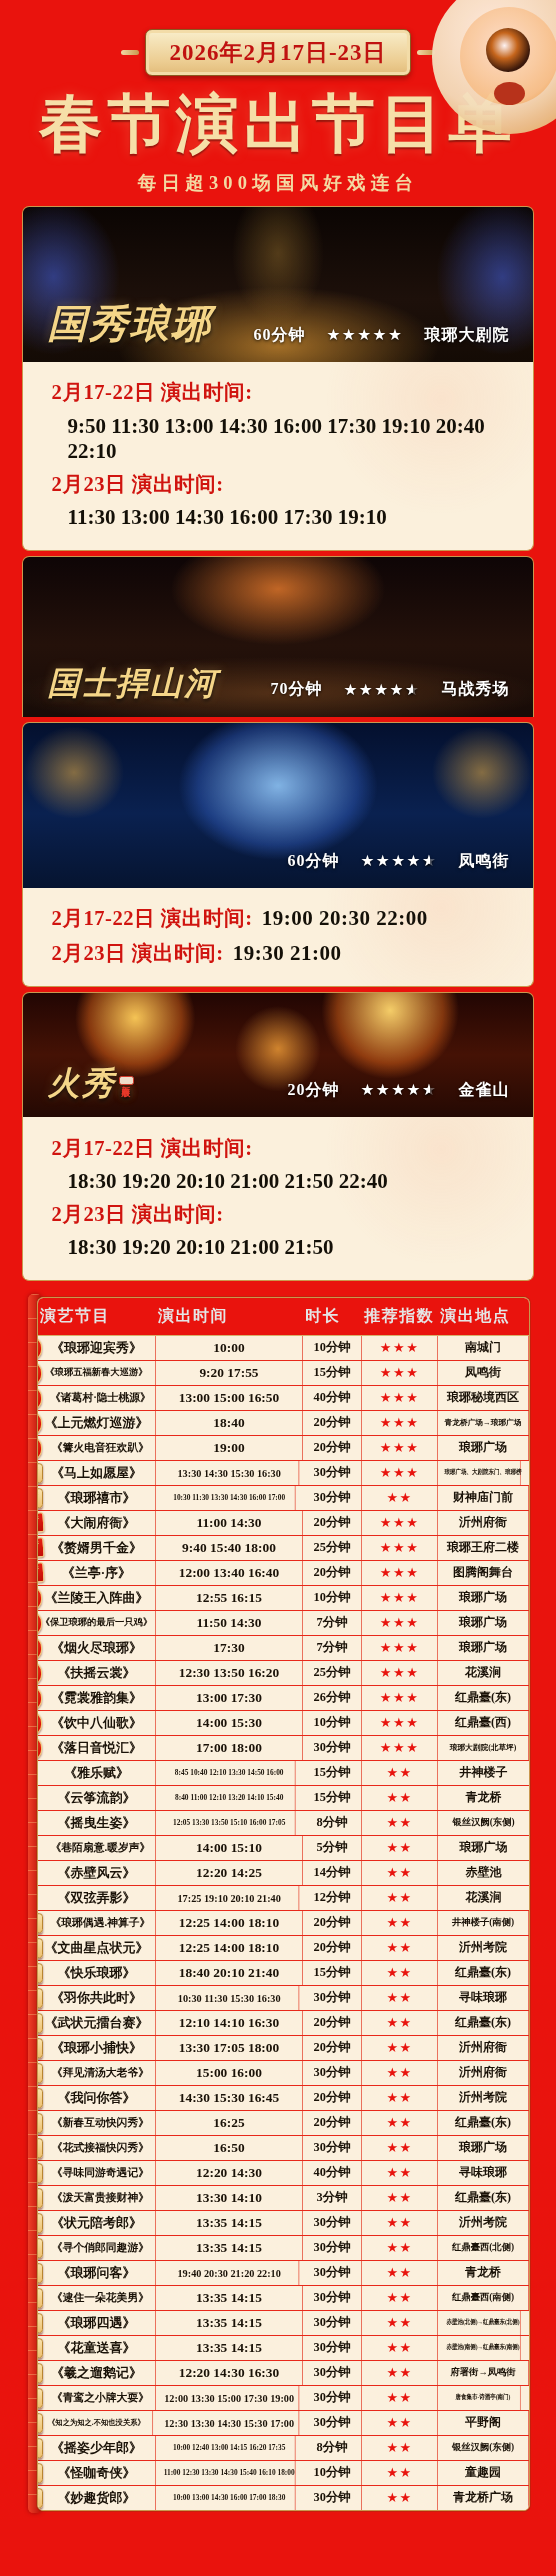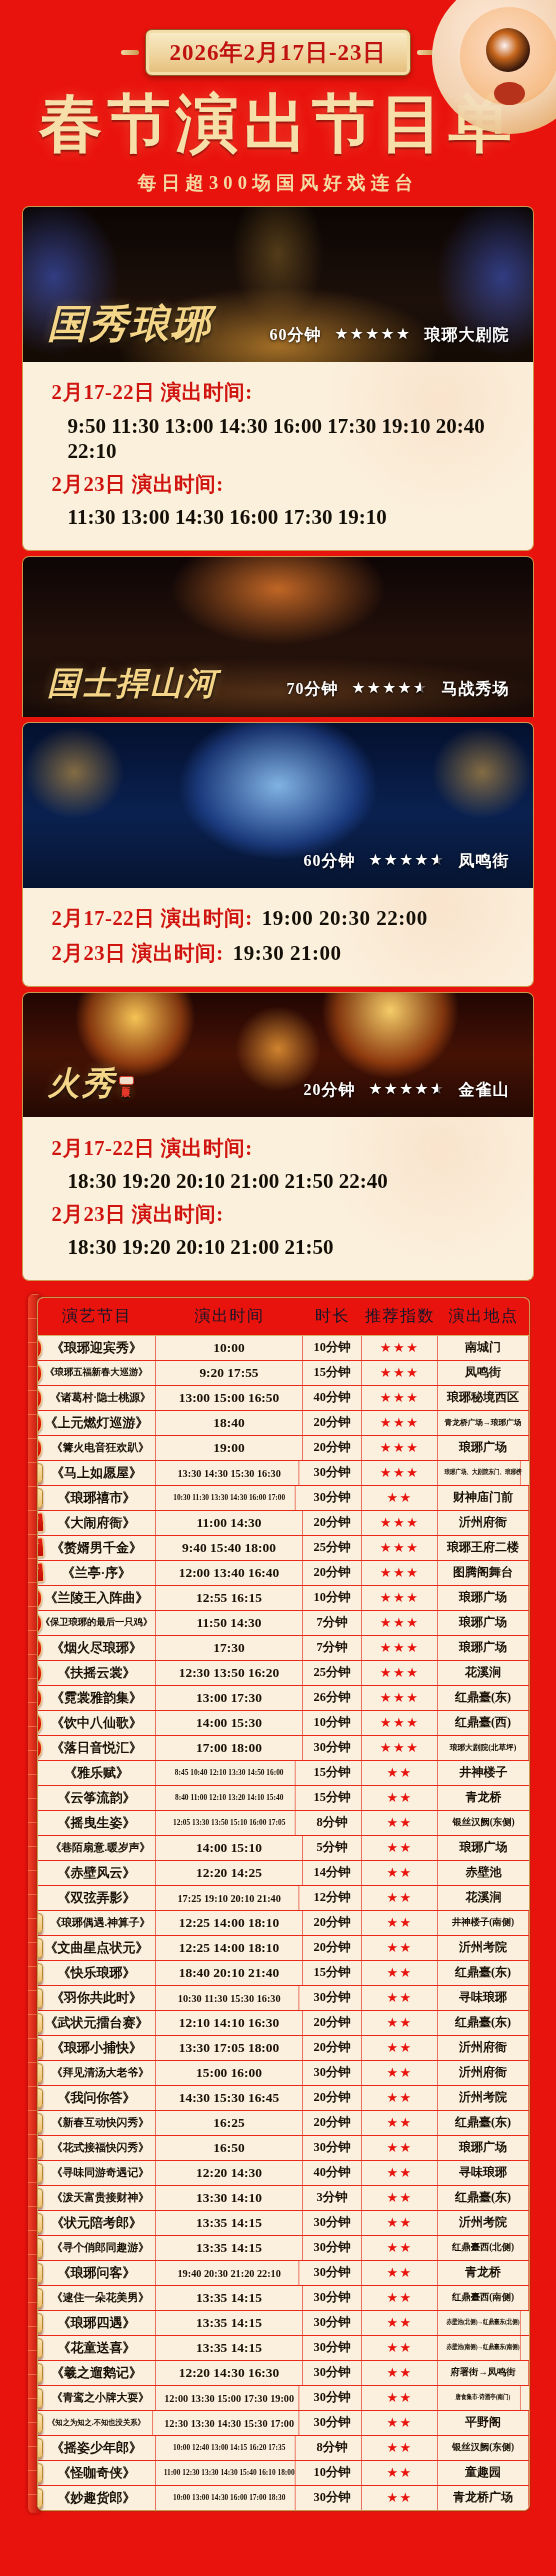--- a/index.html
+++ b/index.html
@@ -83,21 +83,21 @@
     font-size:32px;font-weight:bold;color:#f5d688;font-style:italic;letter-spacing:2.1px;
     text-shadow:0 1.5px 4.1px rgba(0,0,0,.85), 0 0 9.3px rgba(255,210,120,.35);flex:0 0 auto;
   }
   .card-0 .card-title{font-size:39px;}
   .card-tag{
     display:inline-block;margin-left:3.1px;vertical-align:9.3px;
     writing-mode:vertical-rl;font-style:normal;font-size:8.8px;letter-spacing:1px;
     color:#e8392a;background:rgba(255,242,224,.92);border:1px solid #d3392a;border-radius:2.6px;
     padding:2.1px 0.5px;font-weight:bold;
   }
-  .card-meta{display:flex;align-items:flex-start;gap:13px;margin-left:auto;padding-bottom:5.2px;}
+  .card-meta{display:flex;align-items:center;gap:21px;margin-left:auto;padding-bottom:5.2px;}
   .card-duration,.card-venue{font-size:16px;color:#ffffff;font-weight:bold;letter-spacing:1px;text-shadow:0 1px 3.1px rgba(0,0,0,.8);}
   .stars{display:flex;align-items:center;}
   .stars .st{font-size:15.5px;color:#ffffff;text-shadow:0 1px 2.6px rgba(0,0,0,.7);letter-spacing:1.5px;}
   .stars .st-half{position:relative;color:rgba(255,255,255,.32);}
   .stars .st-half .fill{position:absolute;left:0;top:0;width:55%;overflow:hidden;color:#fff;}
   .card-info{
     background:radial-gradient(circle 165px at 82% 20%, rgba(240,150,110,.14), transparent 70%),#fbf0dc;
     border-radius:0 0 7.2px 7.2px;border:1px solid #c9984e;border-top:none;
     padding:10.3px 29px 13.4px 29px;
   }
@@ -117,21 +117,21 @@
   .table-frame{
     position:relative;border:1.5px solid #c9984e;border-radius:6.2px;overflow:hidden;
     box-shadow:0 0 0 1px rgba(120,60,10,.3);
     background:#fbf0dd;
   }
   .thead{
     display:grid;grid-template-columns:24% 30% 12% 15.5% 18.5%;
     background:#e9130d;border-bottom:1.5px solid #d8b06a;
   }
   .thead .hcell{
-    padding:8.2px 2.1px;text-align:center;color:#0f172a;font-size:16px;font-weight:normal;letter-spacing:1.5px;
+    padding:8.2px 2.1px;color:#e5e5e5;font-size:16px;font-weight:bold;letter-spacing:1.5px;
   }
   .tbody{background:#fbf0dd;}
   .trow{
     position:relative;display:grid;grid-template-columns:24% 30% 12% 15.5% 18.5%;
     height:24px;align-items:center;border-top:1.5px solid #e8281a;
   }
   .tbody .trow:first-child{border-top:none;}
   .tcell{
     text-align:center;color:#1a1208;font-weight:bold;overflow:visible;white-space:nowrap;
     border-right:1px solid rgba(224,45,25,.65);align-self:stretch;display:flex;align-items:center;justify-content:center;

